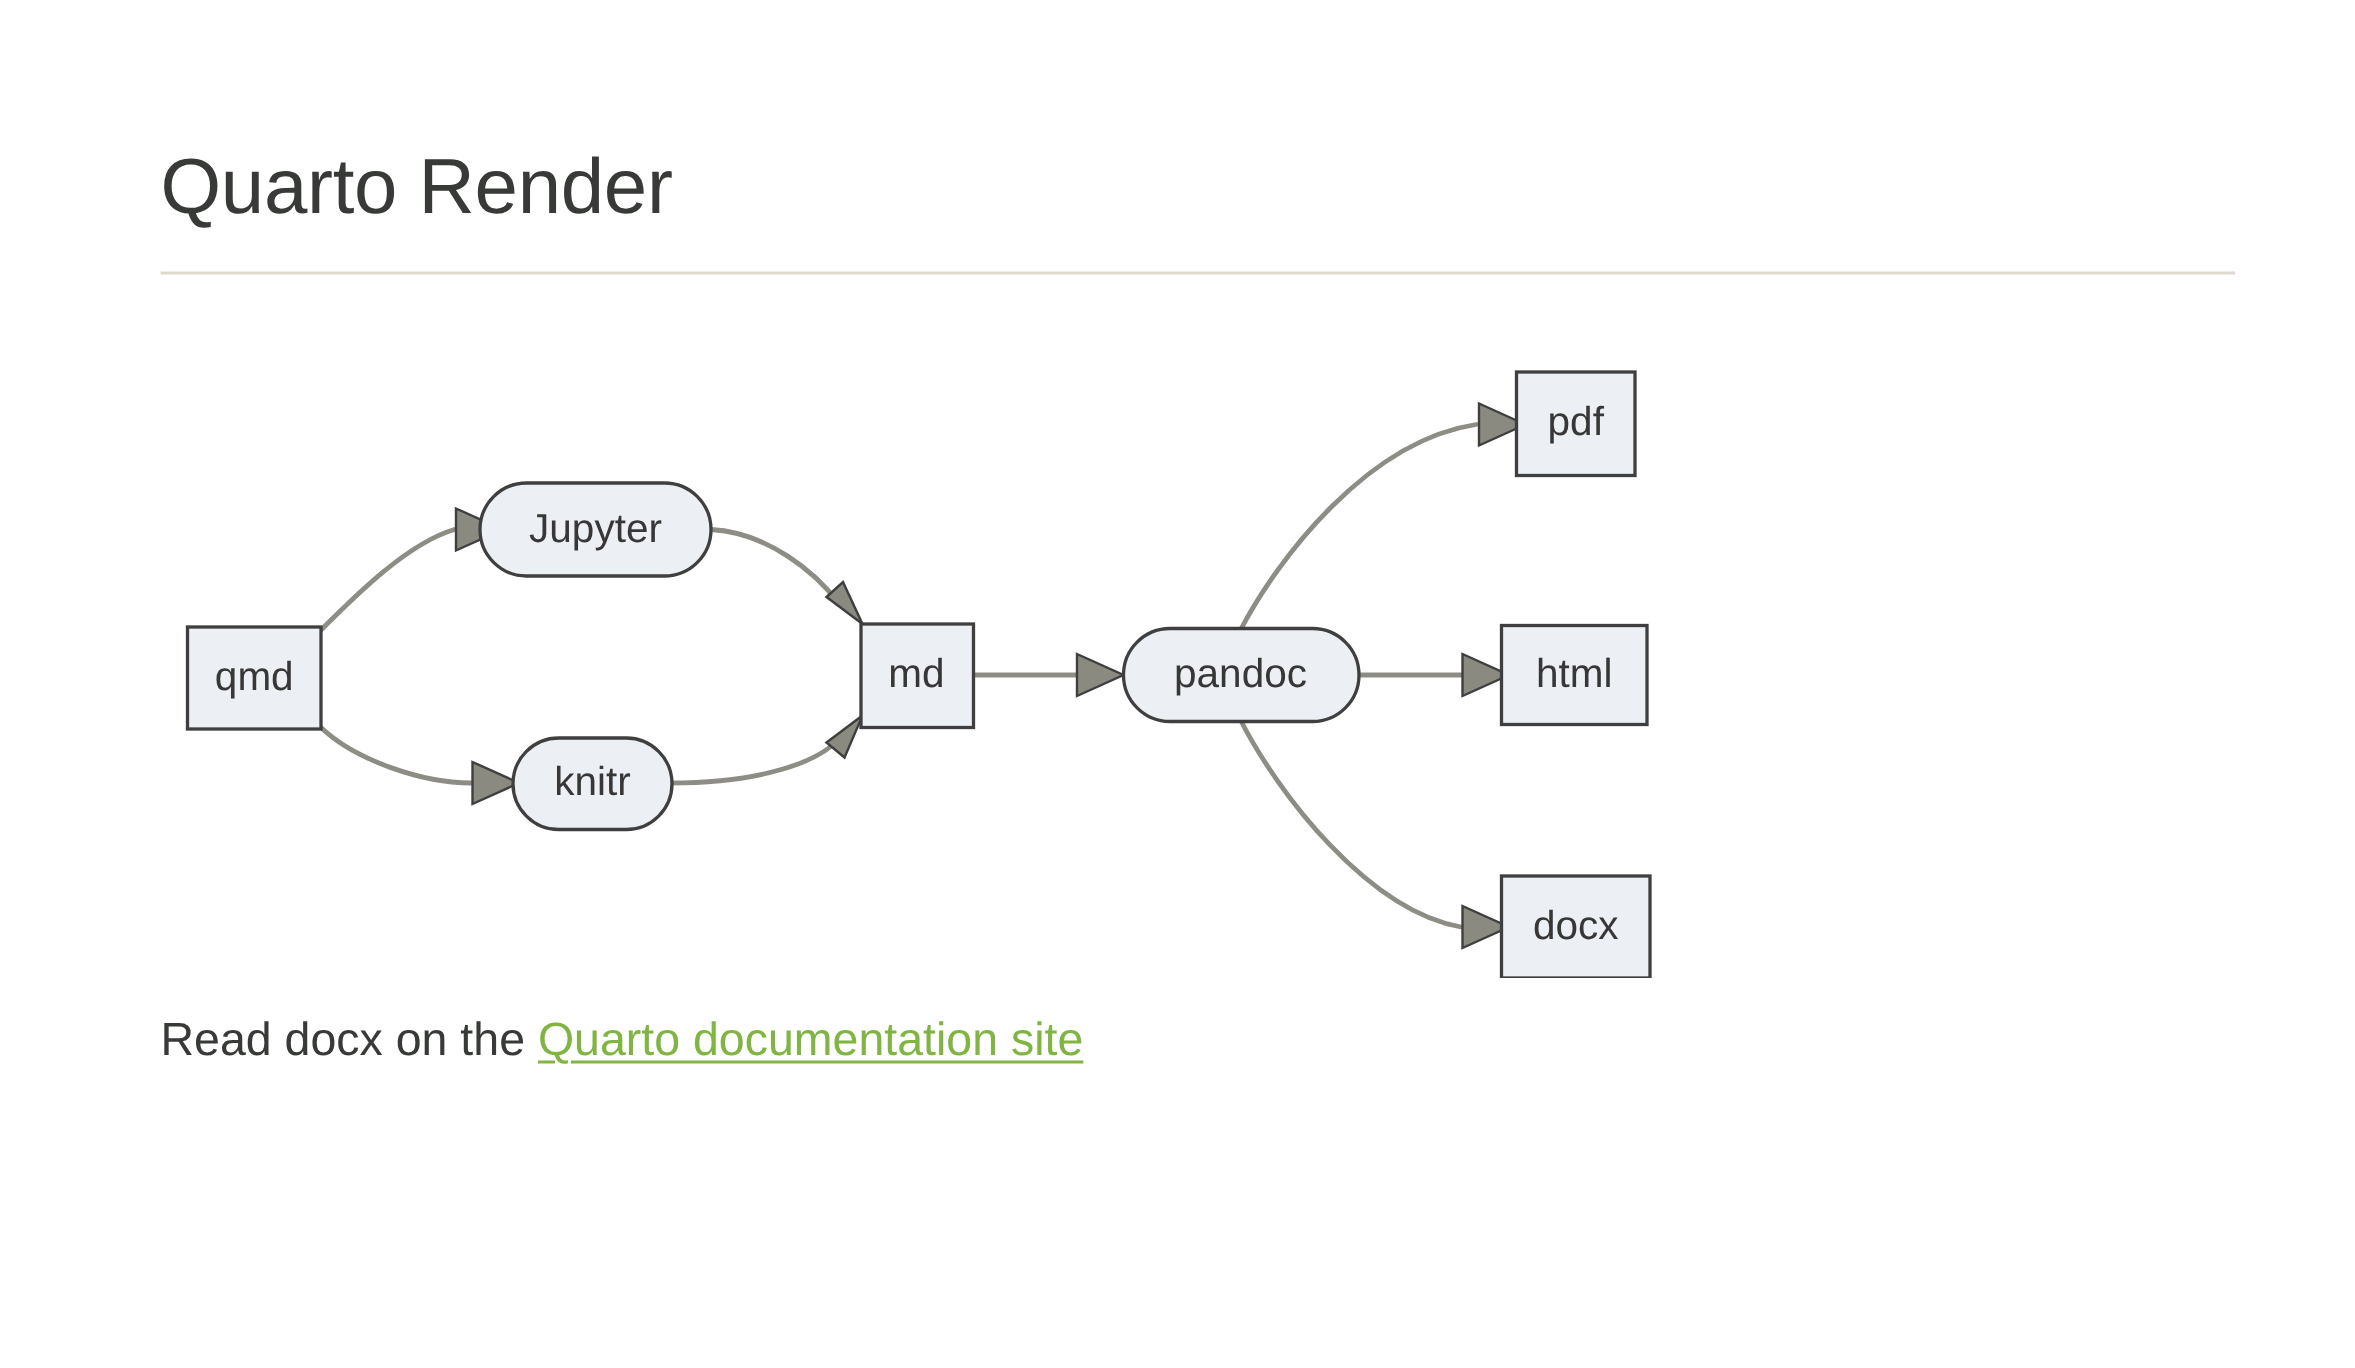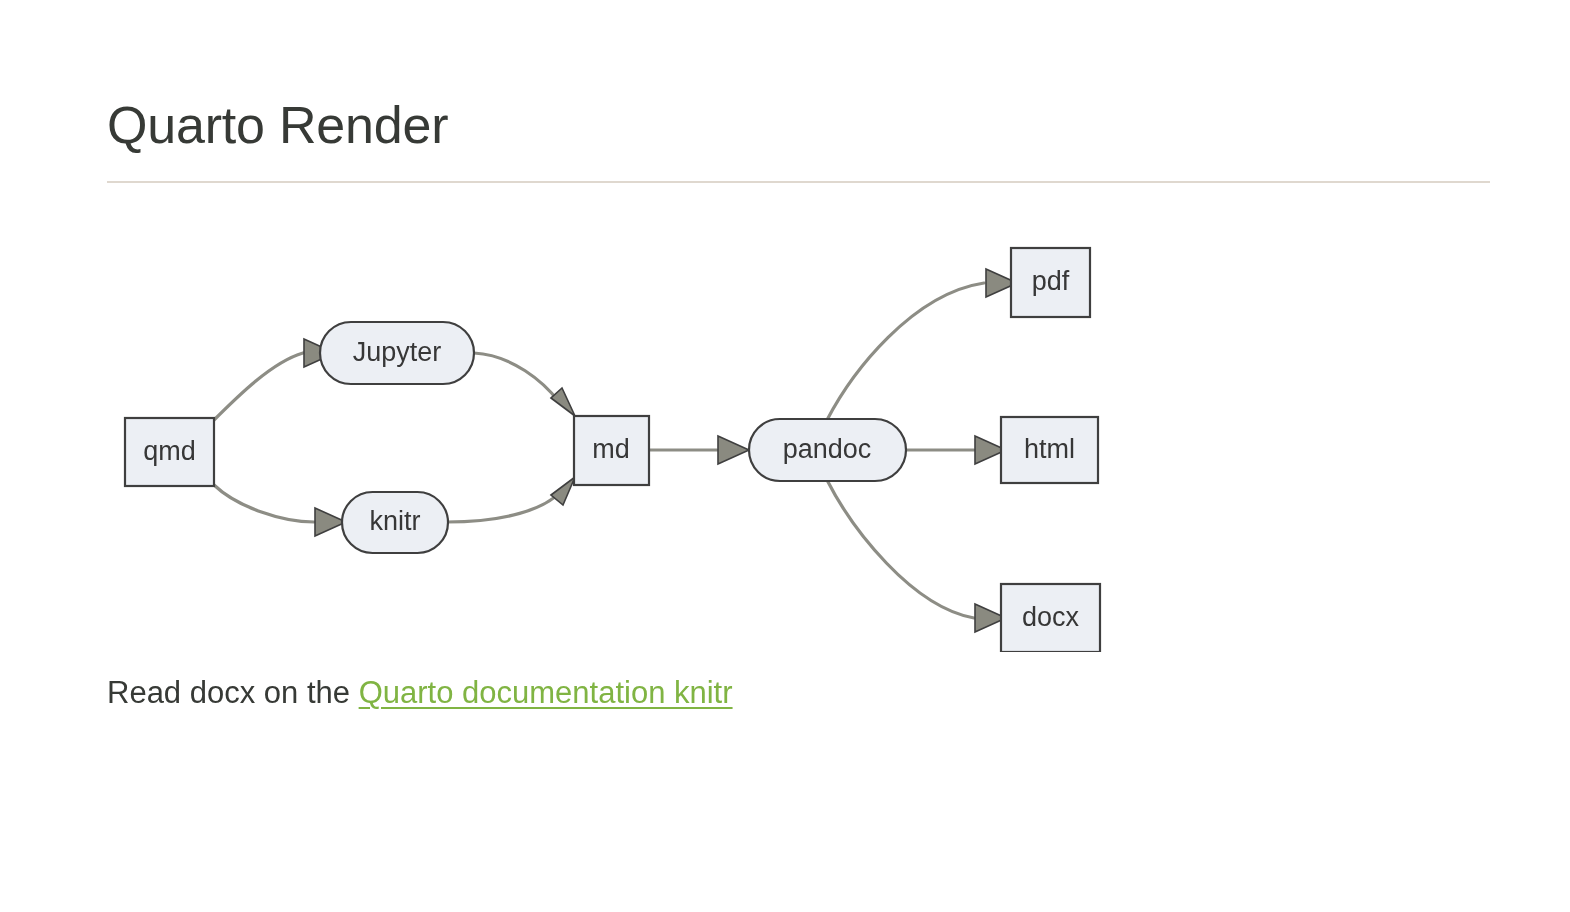--- a/index.html
+++ b/index.html
@@ -177,15 +177,15 @@
       </g>
 
       <g>
         <rect class="node-shape" x="894" y="362" width="99" height="68" rx="0"></rect>
         <text class="node-label" x="943.5" y="397">docx</text>
       </g>
 
     </svg>
   </div>
 
-  <p class="read-more"><span>Read docx on the </span><a class="doc-link" href="#">Quarto documentation knitr</a></p>
+  <p class="read-more"><span>Read docx on the </span><a class="doc-link" href="#">Quarto documentation site</a></p>
 
 </div>
 
 </body></html>

